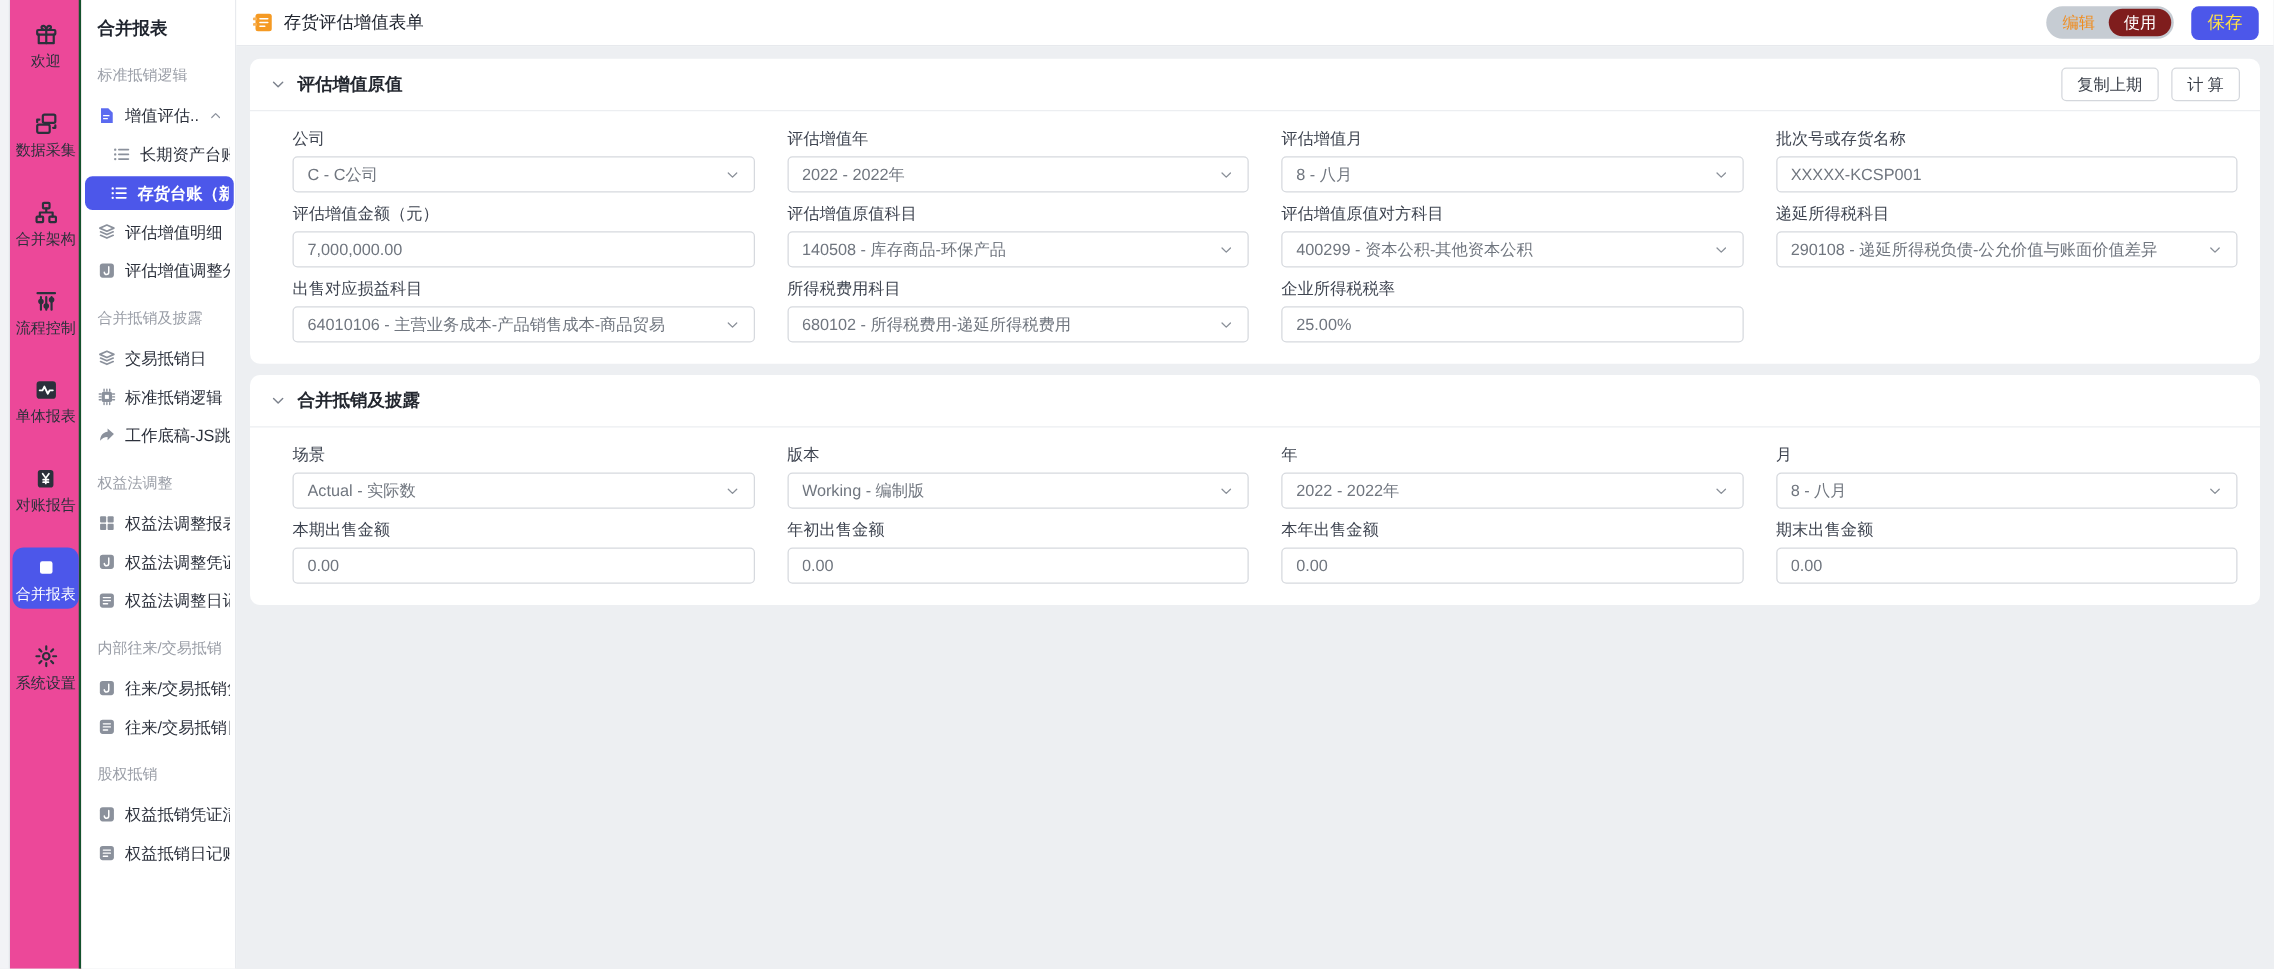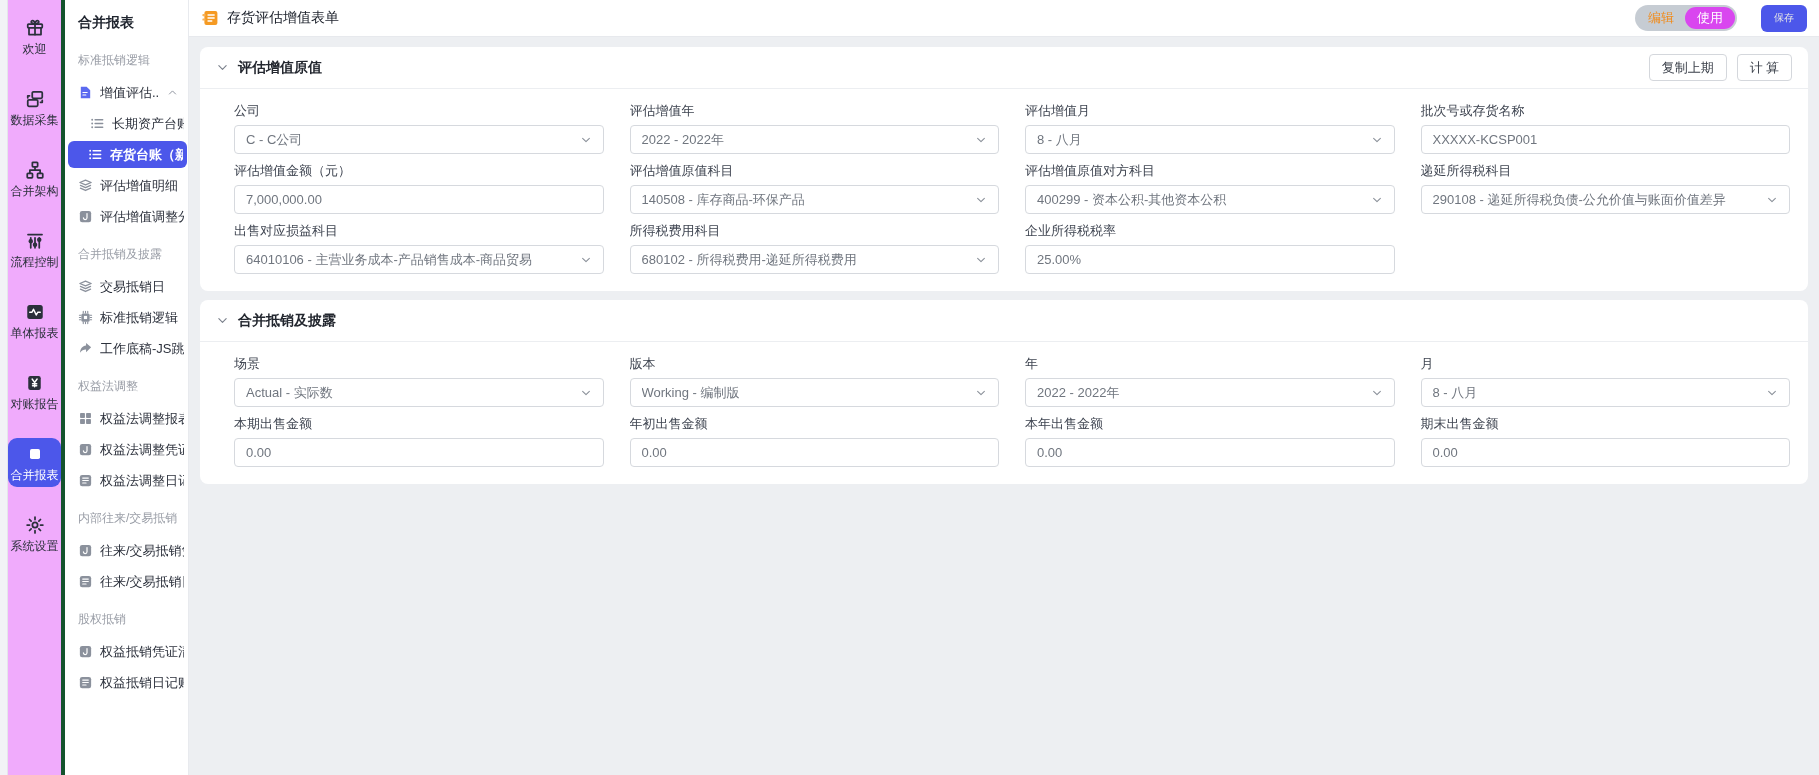--- a/index.html
+++ b/index.html
@@ -2,21 +2,21 @@
 <html><head>
 <meta charset="utf-8">
 <style>
   *{box-sizing:border-box;margin:0;padding:0}
   html,body{width:1819px;height:775px}
   body{font-family:"Liberation Sans","DejaVu Sans",sans-serif;font-size:13px;color:#2a2f3a;background:#edeff2;overflow:hidden}
   .page{display:flex;width:100%;height:100%}
   
   .edge{width:8px;background:#f2f3f6;border-right:1px solid #e4e6ea}
   
-  .rail{width:57px;background:#f0abfc;border-right:4px solid #14532d;display:flex;flex-direction:column;align-items:flex-start;padding:12px 0;gap:22px;flex-shrink:0}
+  .rail{width:57px;background:#ec4899;border-right:2px solid #14532d;display:flex;flex-direction:column;align-items:flex-end;padding:12px 0;gap:22px;flex-shrink:0}
   .rail-item{display:flex;flex-direction:column;align-items:center;gap:5px;cursor:pointer;color:#2b303b;width:53px;padding:6px 0;border-radius:9px}
   .rail-item .ic{display:flex}
   .rail-item .ic svg{width:20px;height:20px}
   .rail-label{font-size:12px;line-height:1}
   .rail-item.active{background:#4c57ea;color:#fff}
   
   .sidebar{width:124px;background:#fff;border-right:1px solid #e8eaee;padding:12px 0 10px 0;flex-shrink:0;overflow:hidden}
   .sb-title{font-size:14px;font-weight:bold;color:#1f242e;padding:2px 0 6px 13px;white-space:nowrap}
   .sb-section{font-size:12px;color:#9a9ea7;padding:14px 0 8px 13px;white-space:nowrap;overflow:hidden}
   .sb-item{display:flex;align-items:center;height:31px;gap:7px;padding:0 4px 0 13px;white-space:nowrap;cursor:pointer;color:#2c313c;overflow:hidden}
@@ -28,25 +28,25 @@
   .sb-item.selected .ic{color:#fff}
   .sb-label{overflow:hidden}
   .sb-caret{margin-left:auto;color:#8b919c;display:flex;padding-right:6px}
   .sb-caret svg{width:11px;height:11px}
   
   .main{flex:1;display:flex;flex-direction:column;min-width:0}
   .topbar{height:37px;background:#fff;border-bottom:1px solid #e7e9ed;display:flex;align-items:center;padding:0 12px;gap:8px;flex-shrink:0}
   .form-ic{display:flex}
   .form-ic svg{width:18px;height:18px}
   .topbar-title{font-weight:normal;font-size:14px;color:#20252f}
-  .topbar-right{margin-left:auto;display:flex;align-items:center;gap:24px}
+  .topbar-right{margin-left:auto;display:flex;align-items:center;gap:14px}
   .toggle{display:flex;align-items:center;background:#c6ccd3;border-radius:14px;height:26px;padding:2px;cursor:pointer}
   .toggle-off{color:#f08c1e;padding:0 11px;font-size:13px}
-  .toggle-on{background:#d946ef;color:#fff;border-radius:12px;height:22px;display:flex;align-items:center;padding:0 12px;font-size:13px}
-  .btn-save{background:#4c57ea;color:#e5e5e5;border:none;border-radius:6px;height:27px;padding:0 13px;font-size:10px;cursor:pointer;font-family:inherit}
+  .toggle-on{background:#7f1d1d;color:#fff;border-radius:12px;height:22px;display:flex;align-items:center;padding:0 12px;font-size:13px}
+  .btn-save{background:#4c57ea;color:#fde047;border:none;border-radius:6px;height:27px;padding:0 13px;font-size:14px;cursor:pointer;font-family:inherit}
   .content{flex:1;padding:10px 11px;overflow:hidden}
   .card{background:#fff;border-radius:8px;margin-bottom:9px}
   .card-head{height:42px;display:flex;align-items:center;padding:0 16px;border-bottom:1px solid #eceef1;gap:9px}
   .chev{display:flex;color:#7b818c;cursor:pointer}
   .chev svg{width:13px;height:13px}
   .card-title{font-weight:bold;font-size:14px;color:#23272f}
   .card-actions{margin-left:auto;display:flex;gap:10px}
   .btn-ghost{height:27px;padding:0 12px;border:1px solid #d4d7dc;border-radius:4px;background:#fff;color:#3b404a;font-size:13px;cursor:pointer;font-family:Liberation Serif, serif}
   .card-body{padding:13px 18px 17px 34px;display:grid;grid-template-columns:repeat(4,1fr);column-gap:26px;row-gap:8px}
   .field{min-width:0}

